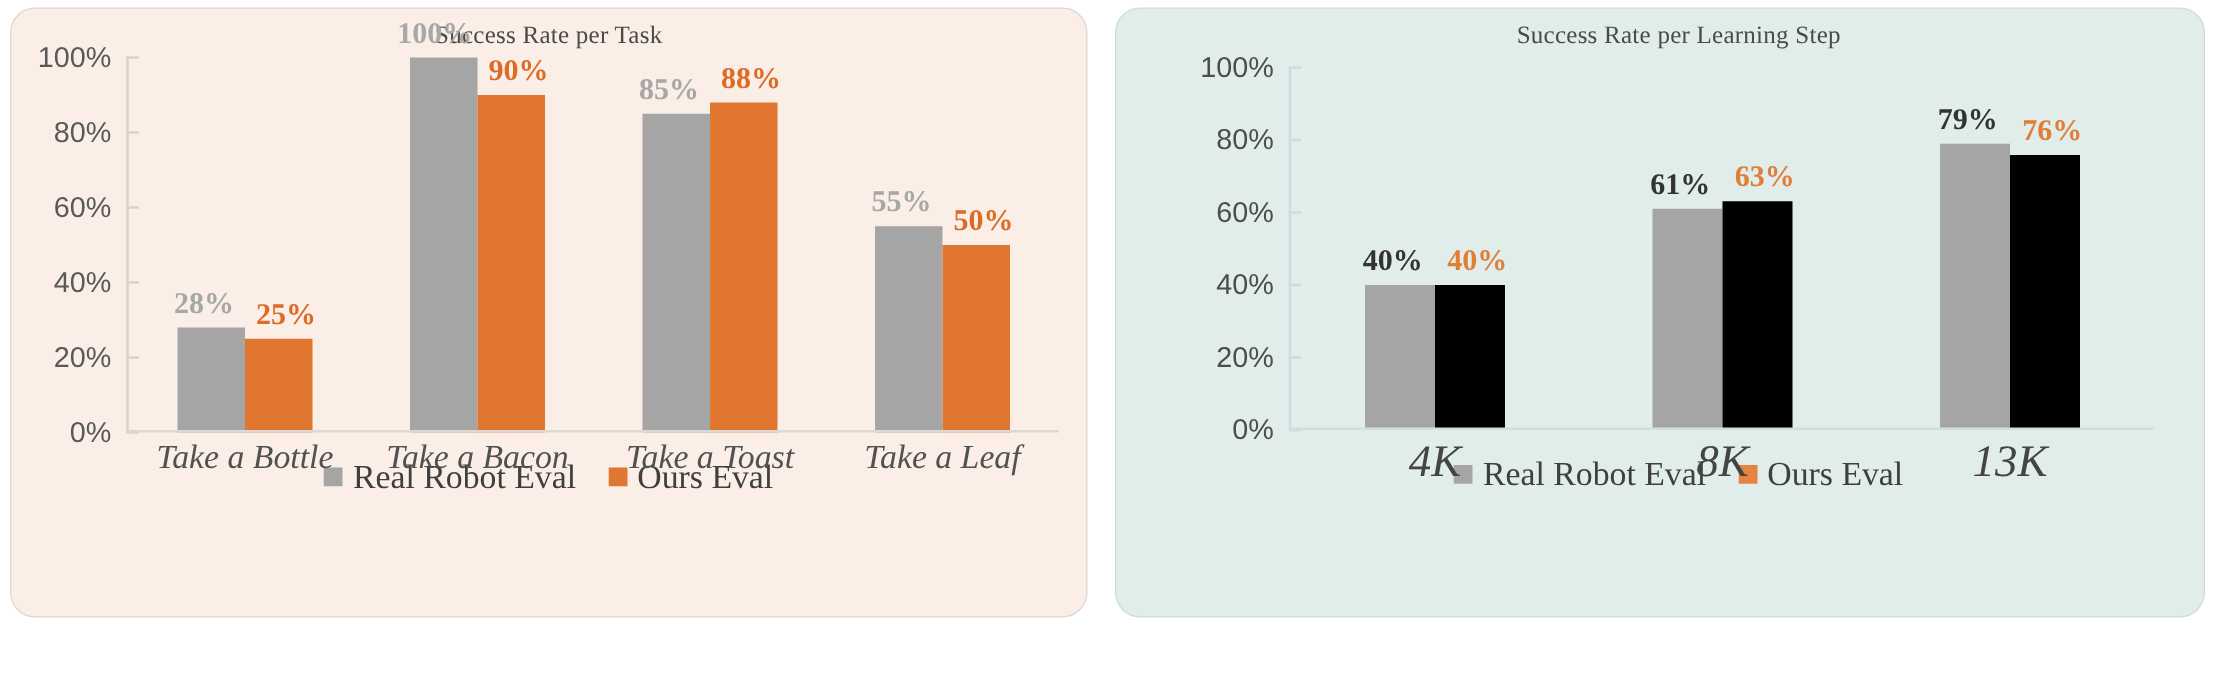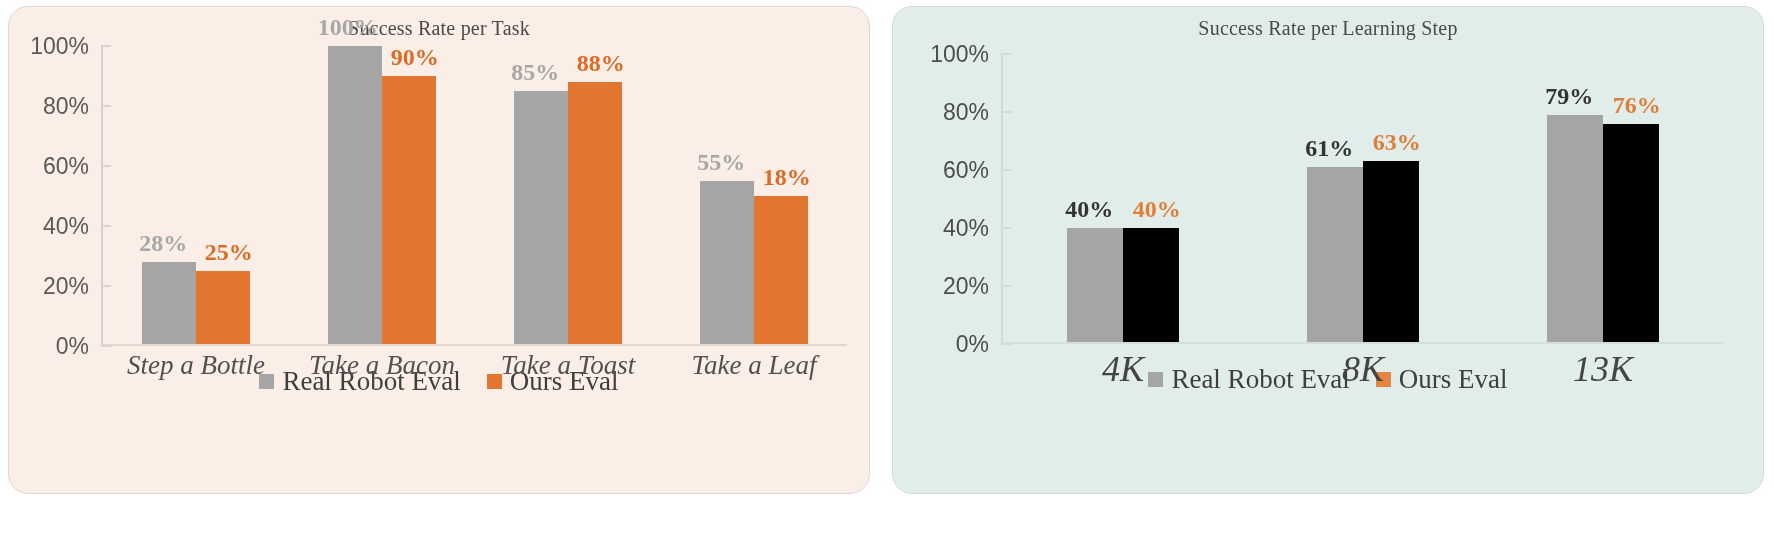--- a/index.html
+++ b/index.html
@@ -36,20 +36,21 @@
     margin: 6px 0 0 8px;
     background: #faeee6;
     border-color: #ded6d2;
   }
   .panel-right {
     width: 872px;
     height: 488px;
     margin: 6px 0 0 22px;
     background: #e1edeb;
     border-color: #cfdad9;
+    padding-left: 30px;
   }
 
   
   .chart-title {
     text-align: center;
     font-family: "Liberation Serif", serif;
     font-size: 20px;
     color: #4a4a4a;
     letter-spacing: 0.2px;
     padding-top: 10px;
@@ -272,35 +273,35 @@
               <div class="bar orange" style="height:88%">
                 <span class="bar-label orange-lbl lbl-shift-right">88%</span>
               </div>
             </div>
 
             <div class="group">
               <div class="bar gray" style="height:55%">
                 <span class="bar-label gray-lbl lbl-shift-left">55%</span>
               </div>
               <div class="bar orange" style="height:50%">
-                <span class="bar-label orange-lbl lbl-shift-right">18%</span>
+                <span class="bar-label orange-lbl lbl-shift-right">50%</span>
               </div>
             </div>
 
           </div>
           <div class="baseline"></div>
         </div>
 
       </div>
 
       <div class="xaxis">
         <div class="xpad-y"></div>
         <div class="xpad-a"></div>
         <div class="xcats">
-          <div class="xcat">Step a Bottle</div>
+          <div class="xcat">Take a Bottle</div>
           <div class="xcat">Take a Bacon</div>
           <div class="xcat">Take a Toast</div>
           <div class="xcat">Take a Leaf</div>
         </div>
       </div>
     </div>
 
     <div class="legend">
       <div class="legend-item">
         <span class="swatch gray"></span>

